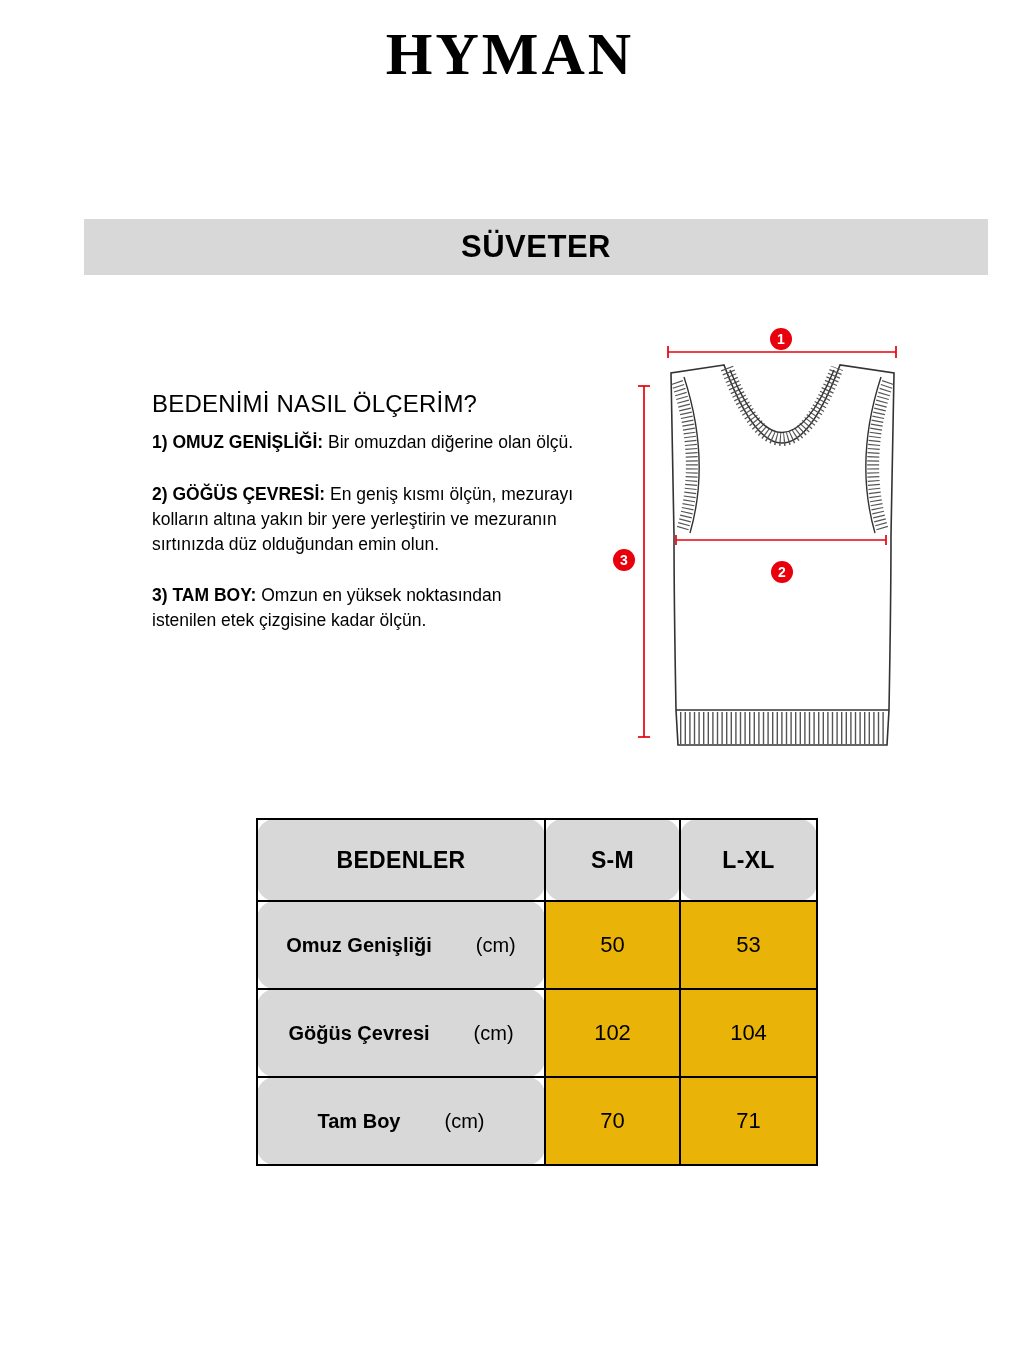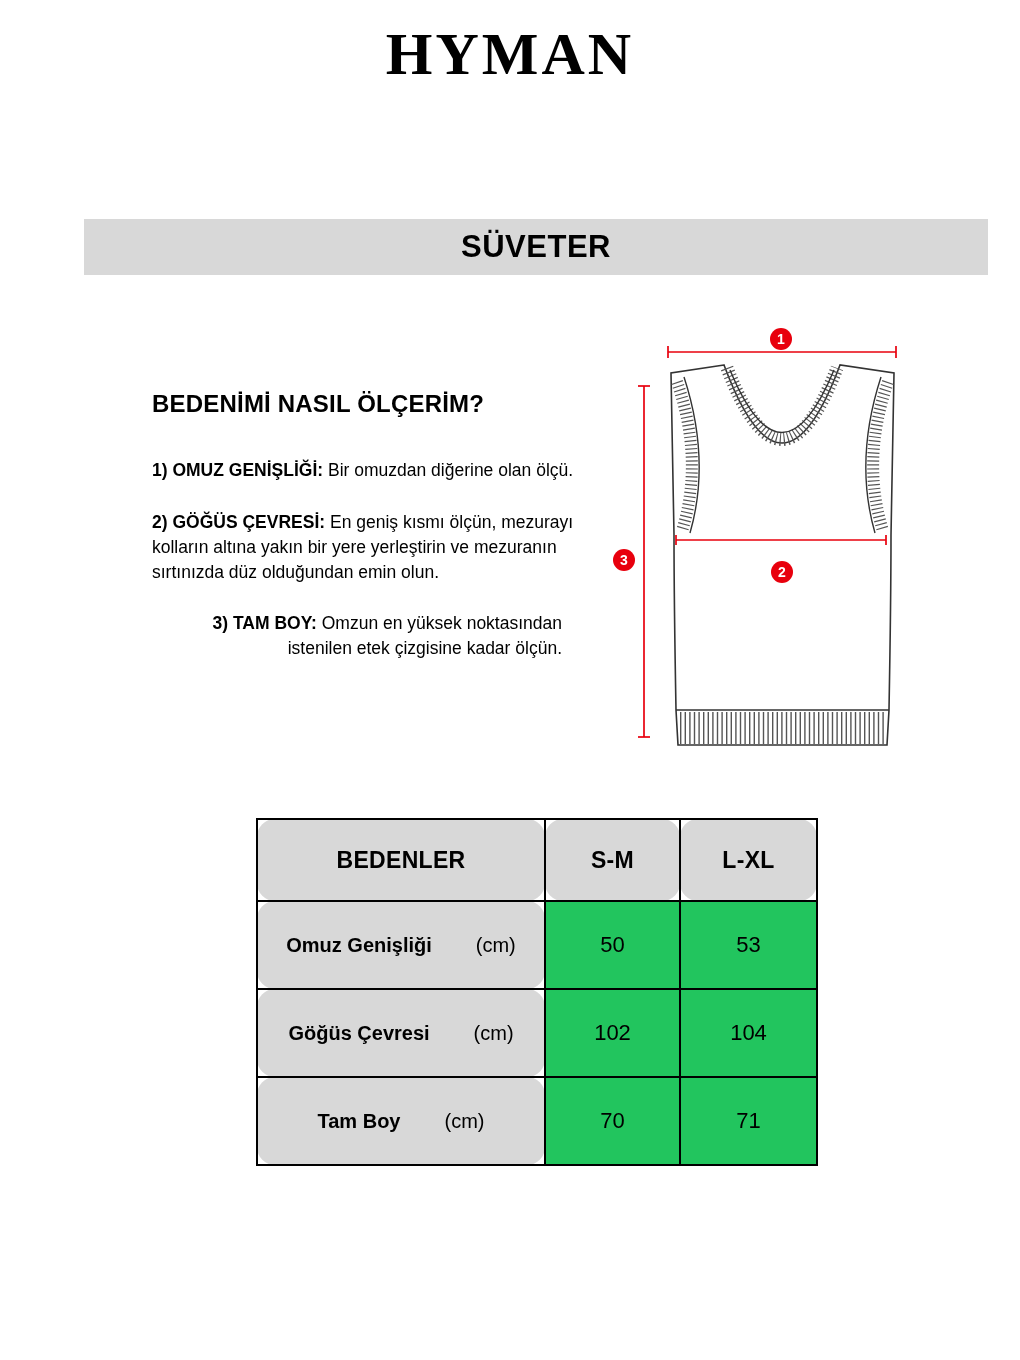--- a/index.html
+++ b/index.html
@@ -16,38 +16,38 @@
 
   .bar { position:absolute; left:58px; width:904px; height:56px;
          display:flex; align-items:center; justify-content:center; }
   .bar-black { top:100px; background:#000; color:#fff;
                font-size:27px; font-weight:600;
                letter-spacing:0.48em; text-indent:0.48em; word-spacing:0.55em; }
   .bar-gray  { top:176px; background:#d8d8d8; color:#000;
                font-size:31px; font-weight:700; letter-spacing:0.5px;margin-top:43px; }
 
   .howto { position:absolute; left:126px; top:390px; width:474px; }
-  .howto h2 { font-size:24px; font-weight:700; margin-bottom:40px; letter-spacing:0.2px; }
+  .howto h2 { font-size:24px; font-weight:400; margin-bottom:12px; letter-spacing:0.2px; }
   .howto p { font-size:17.5px; line-height:1.42; margin-bottom:27px; }
-  .howto p.narrow { width:410px;text-align:right; }
+  .howto p.narrow { width:410px; }
   .howto b { font-weight:700; }
 
   .figure { position:absolute; left:580px; top:325px; width:320px; height:440px; }
   .figure svg { position:absolute; left:0; top:0; }
   .marker { position:absolute; width:22px; height:22px; border-radius:50%;
             background:#e8000d; color:#fff; font-size:14px; font-weight:700;
             display:flex; align-items:center; justify-content:center; line-height:1; }
   .m1 { left:164px; top:3px; }
   .m2 { left:165px; top:236px; }
   .m3 { left:7px;  top:224px; }
 
   .size-table { position:absolute; left:230px; top:818px; width:560px;
                 border-collapse:collapse; table-layout:fixed; }
   .size-table th, .size-table td { border:2px solid #000; text-align:center;
-                vertical-align:middle; background:#22c55e; padding:0; }
+                vertical-align:middle; background:#eab308; padding:0; }
   .size-table .gray { background:#d8d8d8;border-radius:18px; }
   .size-table thead tr { height:82px; }
   .size-table tbody tr { height:88px; }
   .size-table th { font-size:23px; font-weight:700; letter-spacing:0.3px; }
   .size-table td.label-cell { font-size:20px; }
   .size-table td.label-cell b { font-weight:700; }
   .size-table td.label-cell .unit { font-weight:400;padding-left:44px; }
   .size-table td.value-cell { font-size:22px; font-weight:400; }
 </style>
 </head>

